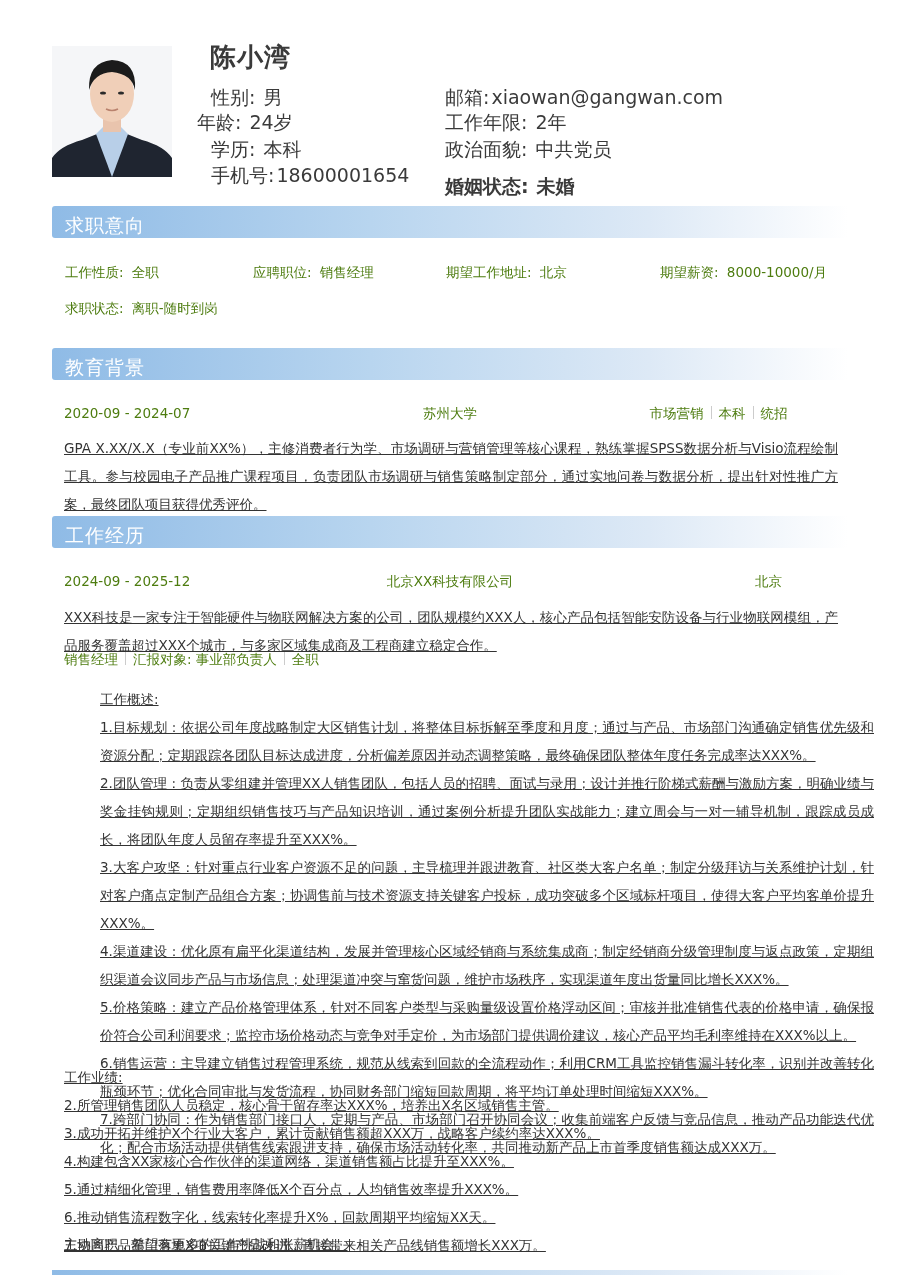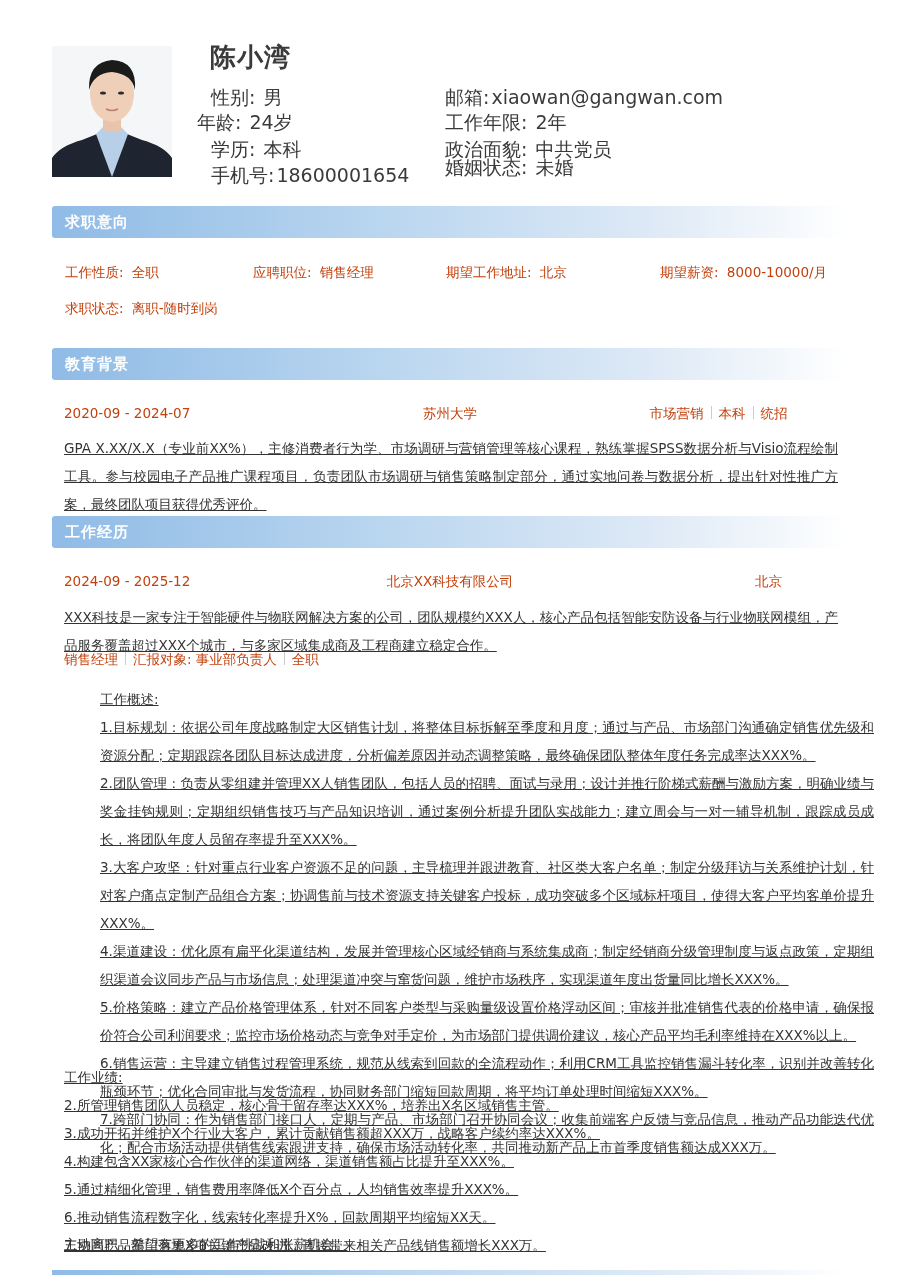--- a/index.html
+++ b/index.html
@@ -9,23 +9,23 @@
   .header { position: absolute; left: 0; top: 0; width: 744px; height: 200px; }
   .photo { position: absolute; left: 52px; top: 46px; width: 120px; height: 131px; background: #f4f6f8; overflow: hidden; }
   .name { position: absolute; left: 210px; top: 40px; font-size: 26px; font-weight: bold; color: #3a3a3a; letter-spacing: 1px; }
   .info { position: absolute; font-size: 19px; color: #3a3a3a; white-space: nowrap; }
   .info .lbl { color: #3a3a3a; }
   .info .val { margin-left: 8px; }
 
   .section-bar { position: absolute; left: 52px; width: 796px; height: 32px;
     background: linear-gradient(to right, #8fbbe6 0%, #b8d5ef 40%, #dde9f6 75%, #ffffff 100%);
     border-radius: 3px 0 0 3px; }
-  .section-bar .title { position: absolute; left: 13px; top: 7px; font-size: 15px; font-weight: bold; color: #ffffff; letter-spacing: 1px; }
+  .section-bar .title { position: absolute; left: 13px; top: 7px; font-size: 19px; font-weight: normal; color: #ffffff; letter-spacing: 1px; }
 
-  .row { position: absolute; white-space: nowrap; font-size: 13.5px; color: #c2410c; }
+  .row { position: absolute; white-space: nowrap; font-size: 13.5px; color: #4d7c0f; }
   .para { position: absolute; left: 64px; width: 774px; font-size: 13.5px; line-height: 28px; color: #333; text-align: justify; text-decoration: underline; }
   .sep { display: inline-block; width: 1px; height: 13px; background: #cccccc; margin: 0 7px; vertical-align: -1px; }
   .right { text-align: center; }
   .center { text-align: center; }
   .block p { margin: 0; }
   .bottom-bar { position: absolute; left: 52px; top: 1270px; width: 796px; height: 5px;
     background: linear-gradient(to right, #8fbbe6 0%, #b8d5ef 40%, #dde9f6 75%, #ffffff 100%); }
 </style>
 </head>
 <body>
@@ -69,21 +69,21 @@
 
   <div class="info" style="left:445px; top:85px;">
     <span class="lbl">邮箱:</span><span class="val" style="margin-left:2px;">xiaowan@gangwan.com</span>
   </div>
   <div class="info" style="left:445px; top:110px;">
     <span class="lbl">工作年限:</span><span class="val">2年</span>
   </div>
   <div class="info" style="left:445px; top:137px;">
     <span class="lbl">政治面貌:</span><span class="val">中共党员</span>
   </div>
-  <div class="info" style="left:445px; top:155px;">
+  <div class="info" style="left:445px; top:174px;font-weight:bold;">
     <span class="lbl">婚姻状态:</span><span class="val">未婚</span>
   </div>
 </div>
 
 <div class="section-bar" style="top:206px;">
   <span class="title">求职意向</span>
 </div>
 <div class="row" style="left:65px; top:264px;">
   <span>工作性质:</span>
   <span style="margin-left:4px;">全职</span>

